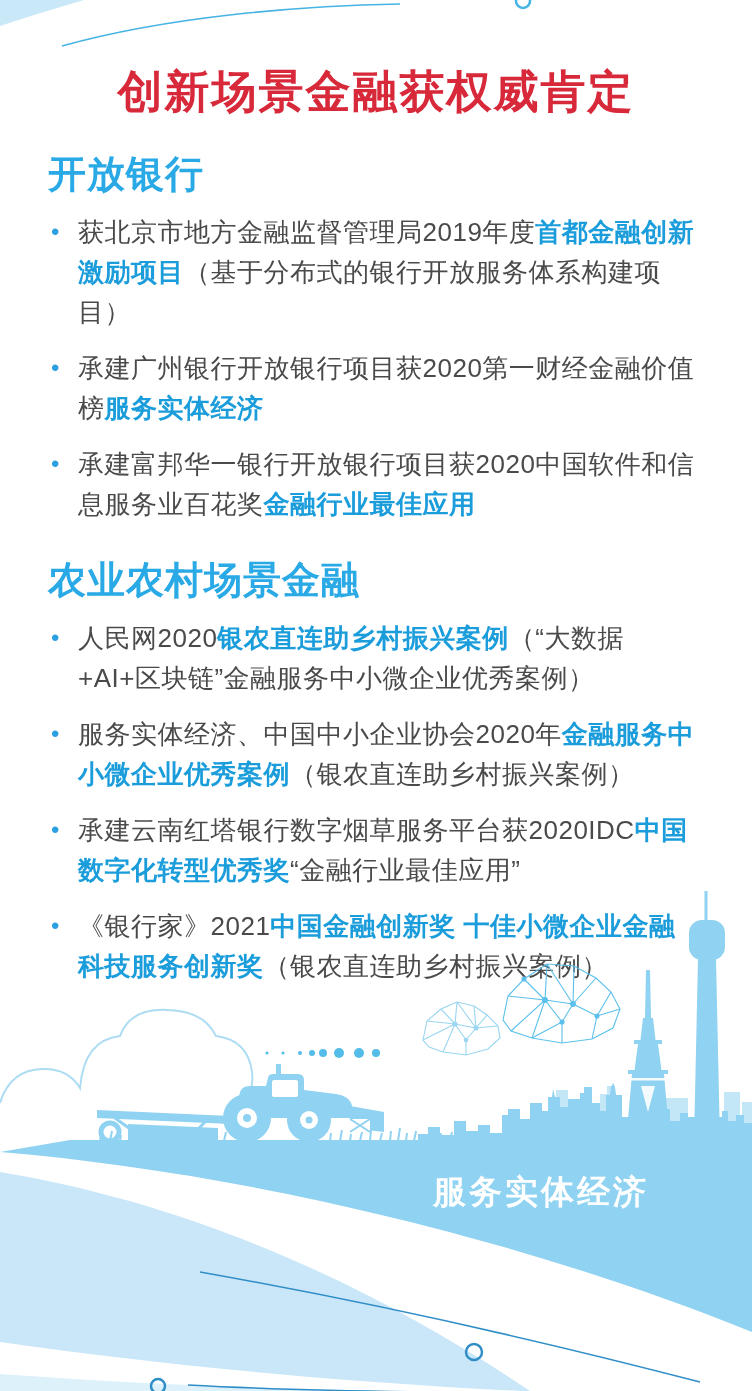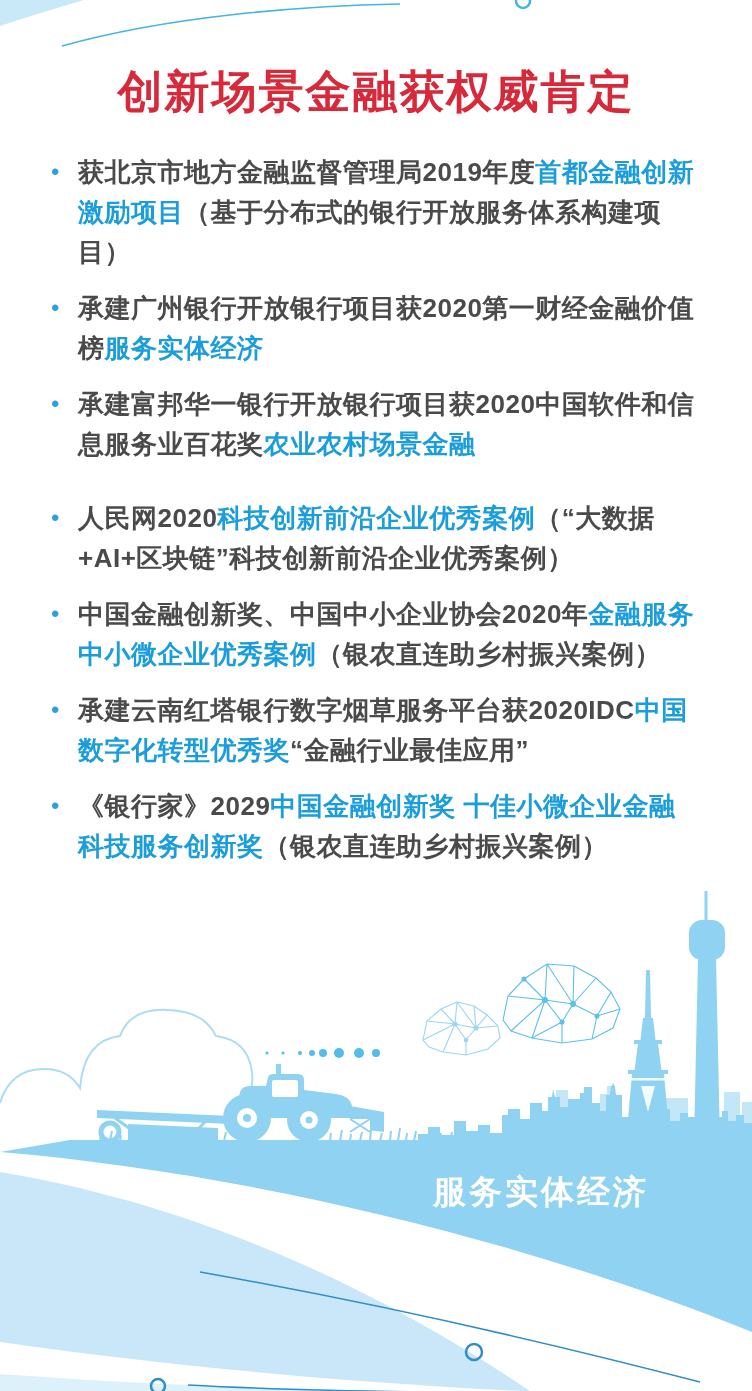--- a/index.html
+++ b/index.html
@@ -25,21 +25,21 @@
   .bullet-item{
     position:relative;padding-left:30px;margin:0 0 16px 0;
     font-size:26px;line-height:40px;color:var(--body_text,#4A4A4A);
     letter-spacing:0.5px;
   }
   .bullet-marker{
     position:absolute;left:3px;top:0;color:var(--bullet_dot,#2BA0E0);
     font-size:24px;
   }
   .hl{color:var(--highlight_blue,#1B9DDB);font-weight:700;}
-  .nm{font-weight:700;}
+  .nm{font-weight:400;}
   .banner-text{
     position:absolute;left:433px;top:1170px;margin:0;
     font-size:33px;font-weight:700;color:var(--banner_text,#FFFFFF);
     letter-spacing:3px;z-index:5;text-align:right;
   }
   svg{display:block;}
   .top-decor{position:absolute;top:0;left:0;z-index:1;}
   .bottom-decor{position:absolute;top:891px;left:0;z-index:0;}
 </style>
 </head>
@@ -48,32 +48,34 @@
 <svg class="top-decor" width="752" height="70" viewBox="0 0 752 70">
   <path d="M0,0 L84,0 Q36,14 0,26 Z" fill="#C9E8F8"></path>
   <path d="M62,46 C170,16 300,6 400,4" fill="none" stroke="#45B3E4" stroke-width="1.6"></path>
   <circle cx="523" cy="1" r="7" fill="none" stroke="#45B3E4" stroke-width="2.5"></circle>
 </svg>
 
 <h1 class="title">创新场景金融获权威肯定</h1>
 
 <div class="content">
     <section class="award-section">
+      <h2 class="section-heading">开放银行</h2>
       <ul class="bullet-list">
         <li class="bullet-item"><span class="bullet-marker">•</span><span class="nm">获北京市地方金融监督管理局2019年度</span><span class="hl">首都金融创新激励项目</span><span class="nm">（基于分布式的银行开放服务体系构建项目）</span></li>
         <li class="bullet-item"><span class="bullet-marker">•</span><span class="nm">承建广州银行开放银行项目获2020第一财经金融价值榜</span><span class="hl">服务实体经济</span></li>
-        <li class="bullet-item"><span class="bullet-marker">•</span><span class="nm">承建富邦华一银行开放银行项目获2020中国软件和信息服务业百花奖</span><span class="hl">农业农村场景金融</span></li>
+        <li class="bullet-item"><span class="bullet-marker">•</span><span class="nm">承建富邦华一银行开放银行项目获2020中国软件和信息服务业百花奖</span><span class="hl">金融行业最佳应用</span></li>
       </ul>
     </section>
     <section class="award-section">
+      <h2 class="section-heading">农业农村场景金融</h2>
       <ul class="bullet-list">
-        <li class="bullet-item"><span class="bullet-marker">•</span><span class="nm">人民网2020</span><span class="hl">科技创新前沿企业优秀案例</span><span class="nm">（“大数据+AI+区块链”科技创新前沿企业优秀案例）</span></li>
-        <li class="bullet-item"><span class="bullet-marker">•</span><span class="nm">中国金融创新奖、中国中小企业协会2020年</span><span class="hl">金融服务中小微企业优秀案例</span><span class="nm">（银农直连助乡村振兴案例）</span></li>
+        <li class="bullet-item"><span class="bullet-marker">•</span><span class="nm">人民网2020</span><span class="hl">银农直连助乡村振兴案例</span><span class="nm">（“大数据+AI+区块链”金融服务中小微企业优秀案例）</span></li>
+        <li class="bullet-item"><span class="bullet-marker">•</span><span class="nm">服务实体经济、中国中小企业协会2020年</span><span class="hl">金融服务中小微企业优秀案例</span><span class="nm">（银农直连助乡村振兴案例）</span></li>
         <li class="bullet-item"><span class="bullet-marker">•</span><span class="nm">承建云南红塔银行数字烟草服务平台获2020IDC</span><span class="hl">中国数字化转型优秀奖</span><span class="nm">“金融行业最佳应用”</span></li>
-        <li class="bullet-item"><span class="bullet-marker">•</span><span class="nm">《银行家》2029</span><span class="hl">中国金融创新奖 十佳小微企业金融科技服务创新奖</span><span class="nm">（银农直连助乡村振兴案例）</span></li>
+        <li class="bullet-item"><span class="bullet-marker">•</span><span class="nm">《银行家》2021</span><span class="hl">中国金融创新奖 十佳小微企业金融科技服务创新奖</span><span class="nm">（银农直连助乡村振兴案例）</span></li>
       </ul>
     </section>
   </div>
 
 <svg class="bottom-decor" width="752" height="500" viewBox="0 891 752 500">
 
   <path d="M0,1172 C200,1205 380,1290 530,1391 L0,1391 Z" fill="#C9E7F8"></path>
 
   <path d="M0,1342 C170,1366 330,1381 520,1391 L0,1391 Z" fill="#FFFFFF"></path>
 

